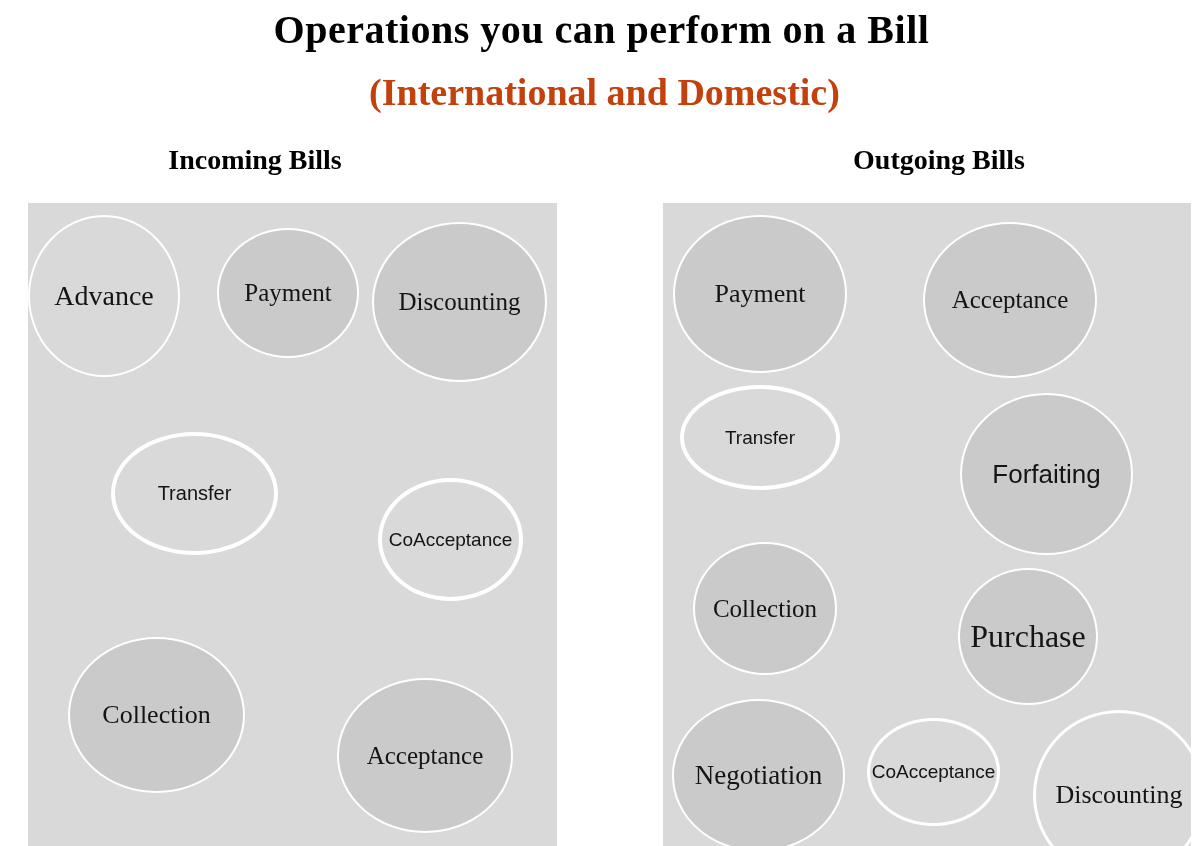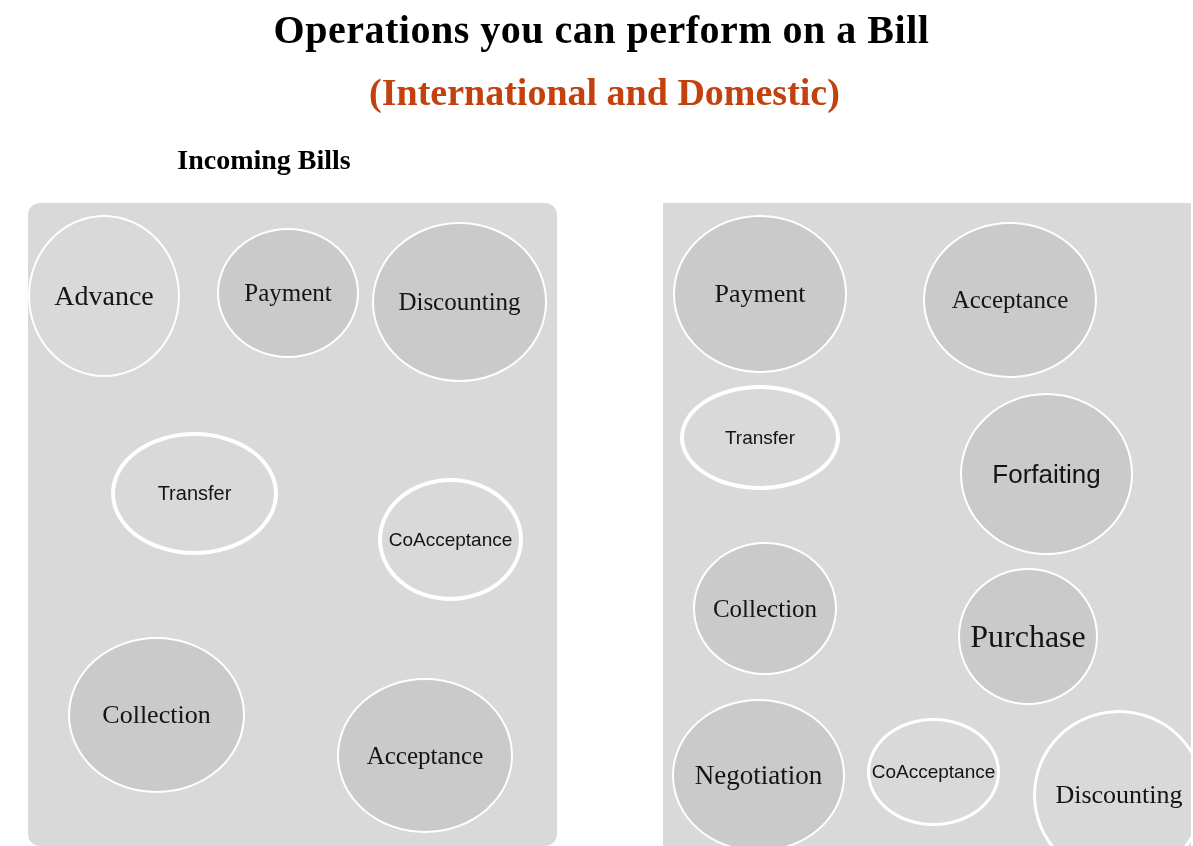--- a/index.html
+++ b/index.html
@@ -41,30 +41,30 @@
   .heading {
     position: absolute;
     top: 144px;
     transform: translateX(-50%);
     font-family: "Liberation Serif", serif;
     font-weight: bold;
     font-size: 28px;
     color: #000000;
     white-space: nowrap;
   }
-  .heading-left  { left: 264px; }
+  .heading-left  { left: 255px; }
   .heading-right { left: 939px; }
   .panel {
     position: absolute;
     top: 203px;
     height: 643px;
     background: var(--panel-bg, #d9d9d9);
     overflow: hidden;
   }
-  .panel-left  { left: 28px;  width: 529px; border-radius: 12px; }
+  .panel-left  { left: 28px;  width: 529px; }
   .panel-right { left: 663px; width: 528px; }
   .bubble {
     position: absolute;
     box-sizing: border-box;
     border-radius: 50%;
     border-style: solid;
     border-color: var(--bubble-border, #ffffff);
     display: flex;
     align-items: center;
     justify-content: center;
@@ -77,20 +77,21 @@
   .bubble.serif { font-family: "Liberation Serif", serif; }
   .bubble.sans  { font-family: "Liberation Sans", sans-serif; }
 </style>
 </head>
 <body>
 
 <div class="page">
   <div class="title">Operations you can perform on a Bill</div>
   <div class="subtitle">(International and Domestic)</div>
   <div class="heading heading-left">Incoming Bills</div>
+  <div class="heading heading-right">Outgoing Bills</div>
   <div class="panel panel-left" id="panel-0">
       <div class="bubble light serif" style="left: 0px; top: 12px; width: 152px; height: 162px; border-width: 2px; font-size: 28px;">Advance</div>
       <div class="bubble dark serif" style="left: 189px; top: 25px; width: 142px; height: 130px; border-width: 2px; font-size: 25px;">Payment</div>
       <div class="bubble dark serif" style="left: 344px; top: 19px; width: 175px; height: 160px; border-width: 2px; font-size: 25px;">Discounting</div>
       <div class="bubble light sans" style="left: 83px; top: 229px; width: 167px; height: 123px; border-width: 4px; font-size: 20px;">Transfer</div>
       <div class="bubble light sans" style="left: 350px; top: 275px; width: 145px; height: 123px; border-width: 4px; font-size: 19px;">CoAcceptance</div>
       <div class="bubble dark serif" style="left: 40px; top: 434px; width: 177px; height: 156px; border-width: 2px; font-size: 26px;">Collection</div>
       <div class="bubble dark serif" style="left: 309px; top: 475px; width: 176px; height: 155px; border-width: 2px; font-size: 25px;">Acceptance</div>
     </div>
   <div class="panel panel-right" id="panel-1">

